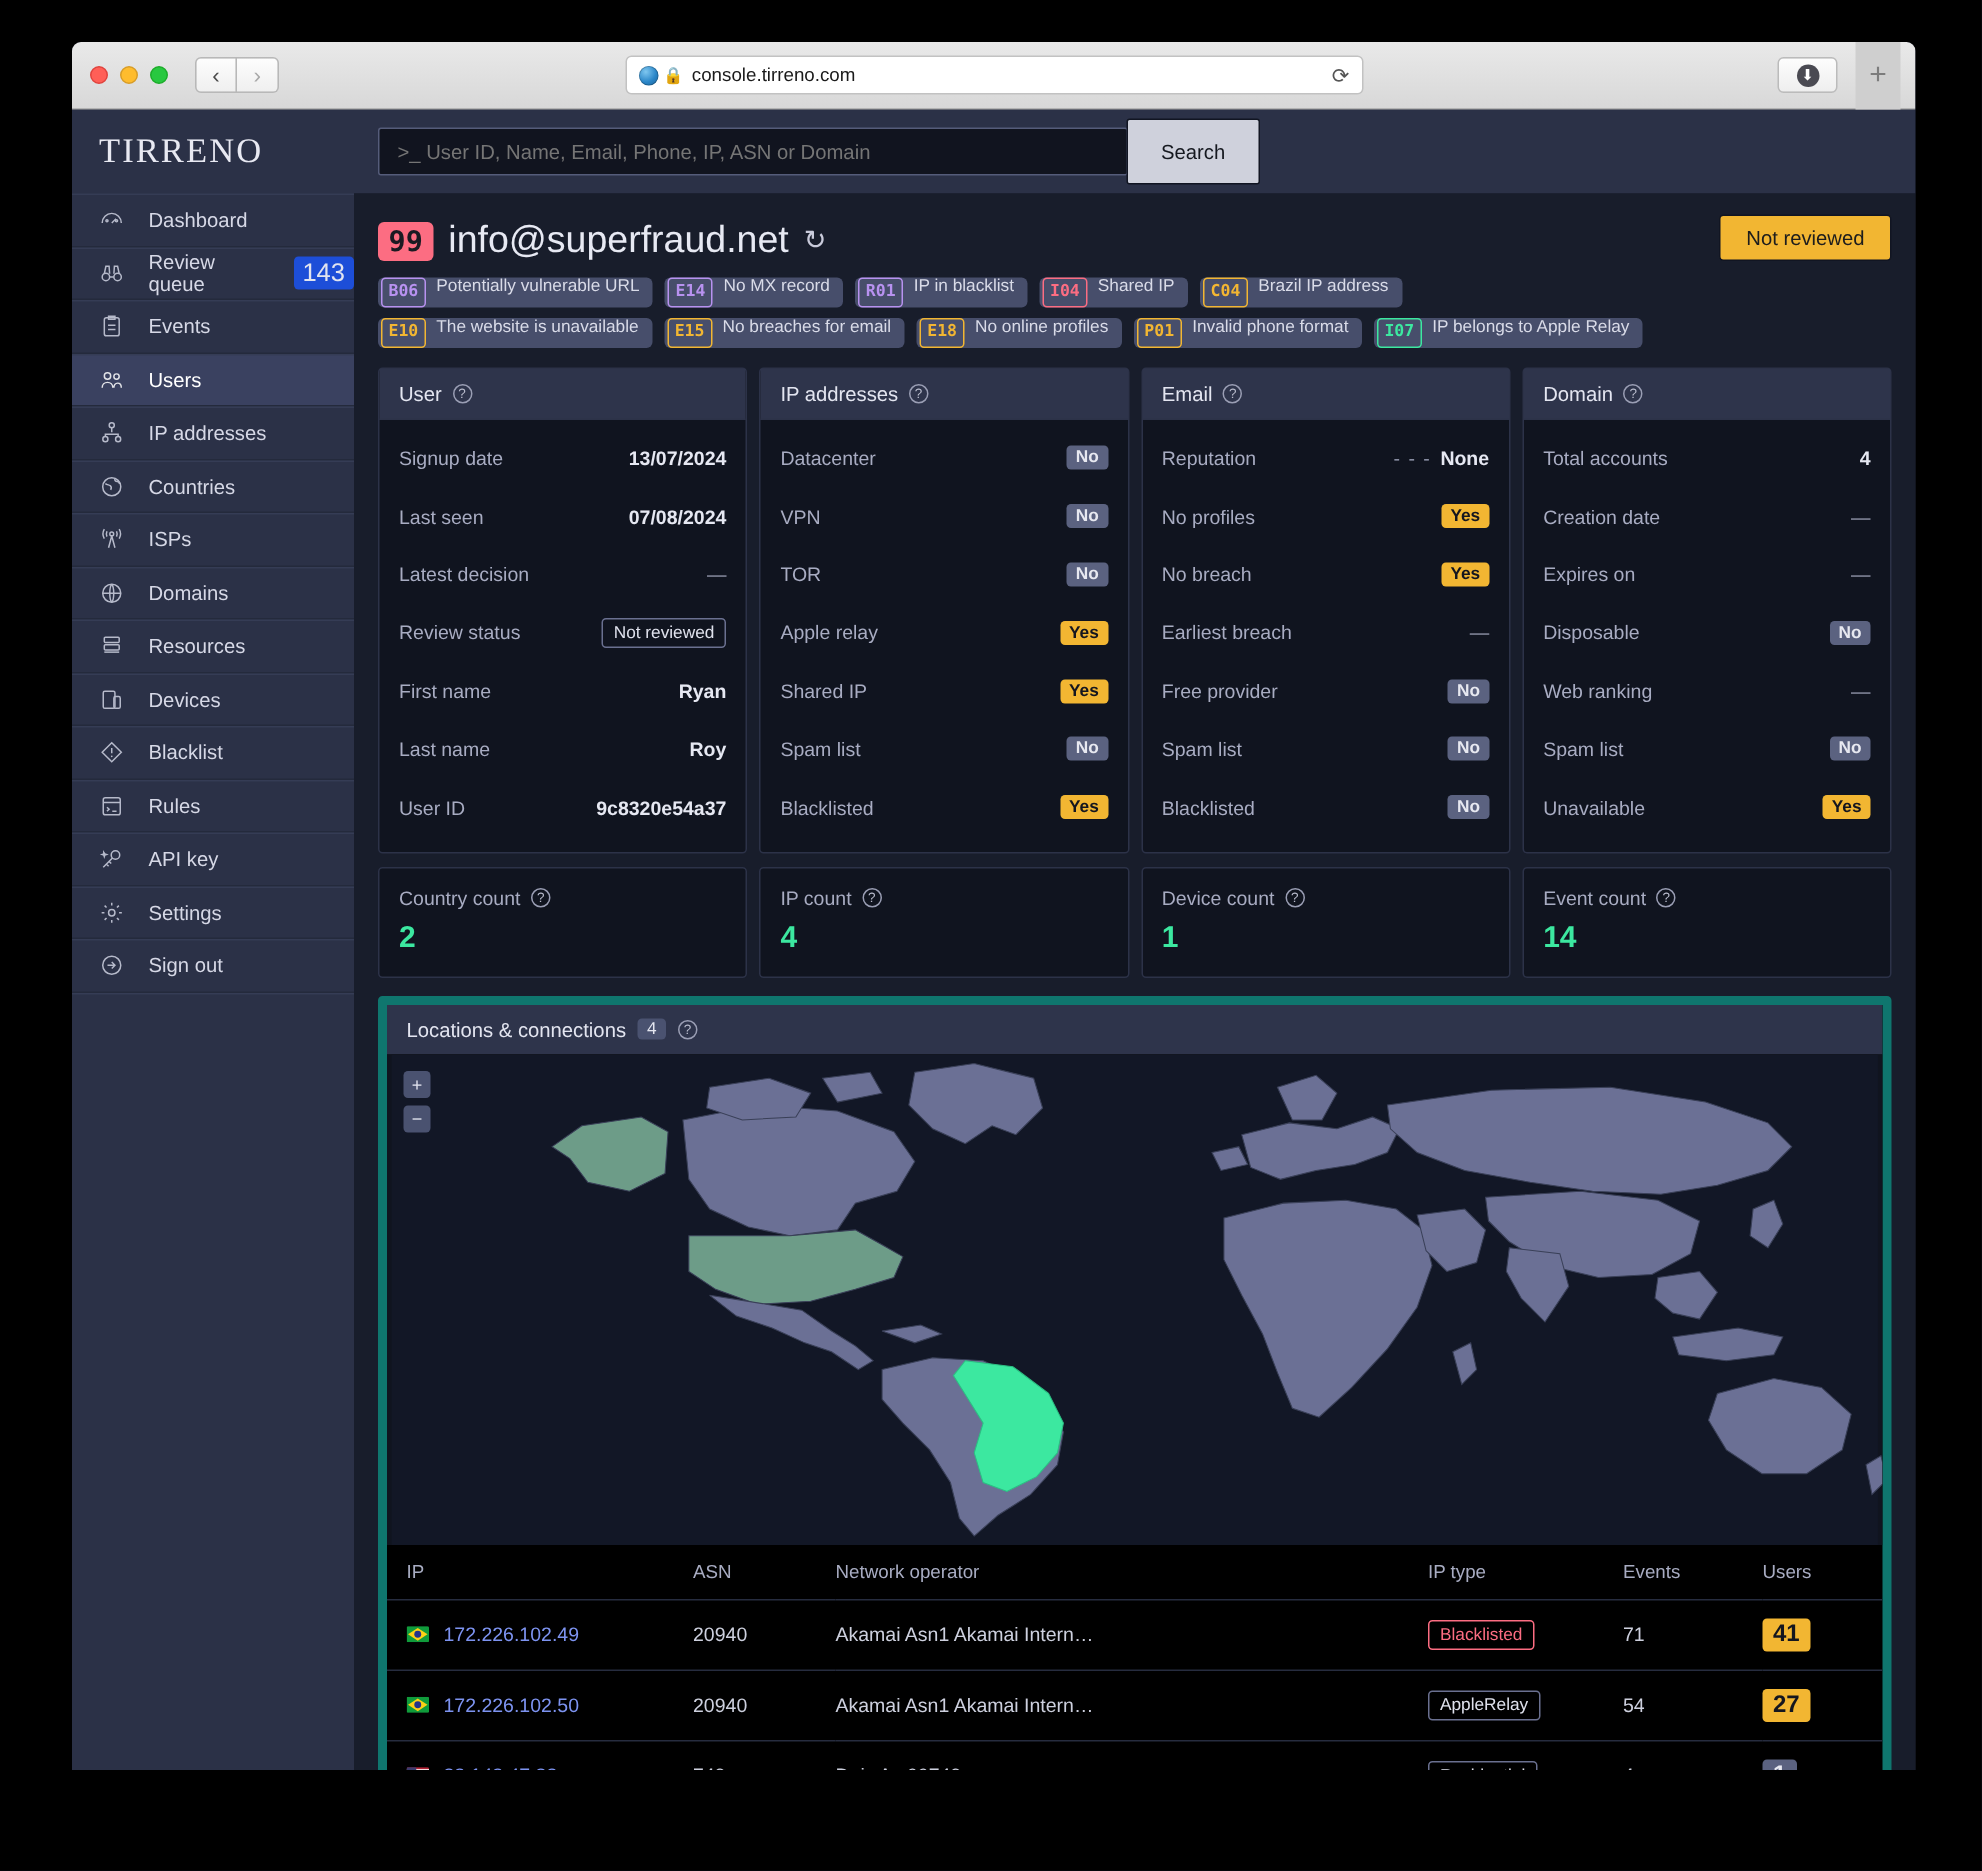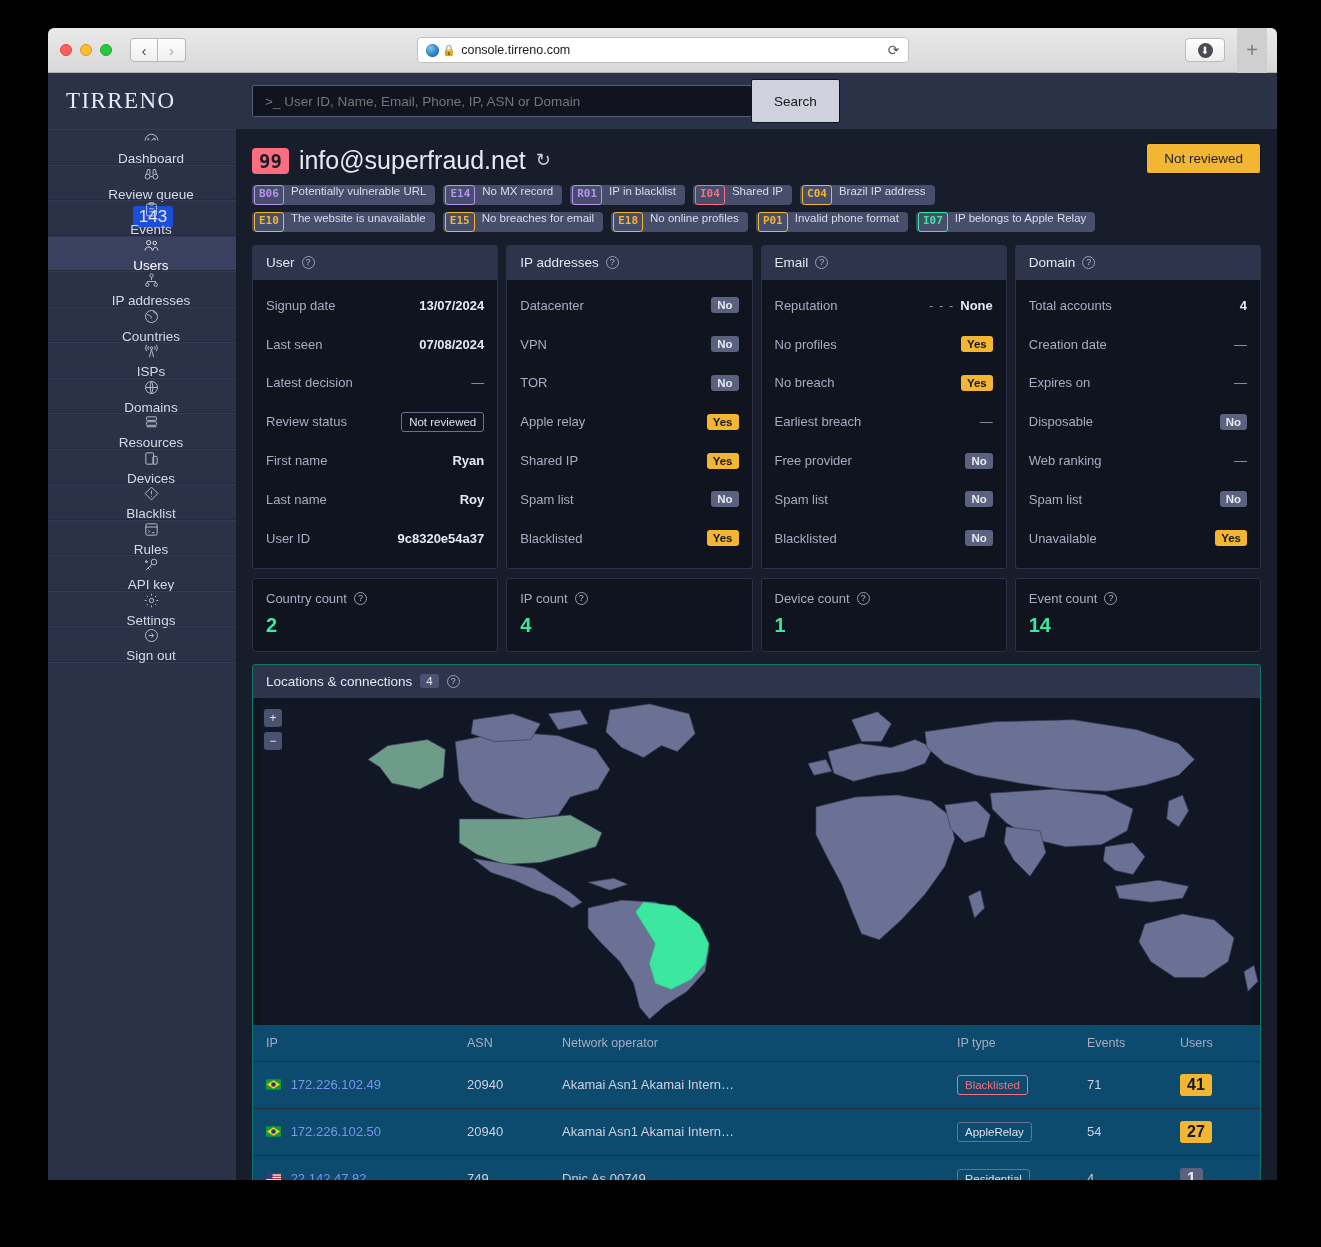--- a/index.html
+++ b/index.html
@@ -99,26 +99,25 @@
     padding-left: 18px;
     font-family: "Liberation Serif", serif;
     font-size: 23px; letter-spacing: 1.4px;
     color: #e8e9f2; font-weight: 400;
   }
   .navlist { display: flex; flex-direction: column; }
   .navitem {
     height: 35.5px;
     display: flex; align-items: center;
     padding-left: 18px;
-    gap: 4px;
+    gap: 16px;
     color: #d6d8e6; font-size: 13.5px;
     border-top: 1px solid #353c55;
     border-bottom: 1px solid #242a3c;
     position: relative;
-    flex-direction: column;
   }
   .navitem.active { background: #3a4160; color: #fff; }
   .navitem.active::before {
     content:''; position:absolute; left:0; top:0; bottom:0; width:3px; background:#4c5membership;
   }
   .navitem .ico { width: 17px; height: 17px; flex: none; opacity: .85; }
   .navitem .ico svg { width: 100%; height: 100%; display: block; }
   .count-pill {
     background: #1d4ed8; color: #e2e4ef;
     font-size: 17px; padding: 1px 6px;
@@ -231,22 +230,22 @@
     display: flex; align-items: center; gap: 7px;
   }
   .count-value {
     margin-top: 8px; font-size: 20px;
     color: #3ce8a0; font-weight: 600;
   }
 
   
   .map-card {
     margin-top: 12px;
-    background: #0c4a6e;
-    border: 1px solid #0f766e;
+    background: #000000;
+    border: 6px solid #0f766e;
     border-radius: 3px;
     overflow: hidden;
   }
   .map-head {
     background: #2e344b; color: #e3e5f0;
     font-size: 13.5px; padding: 9px 13px;
     display: flex; align-items: center; gap: 8px;
   }
   .map-head .num-pill {
     background: #4a5270; color: #e4e6f0;

